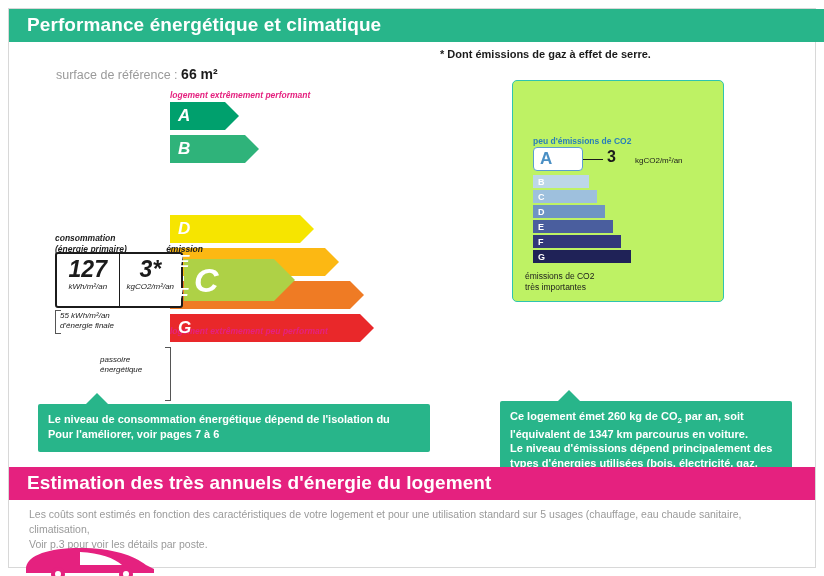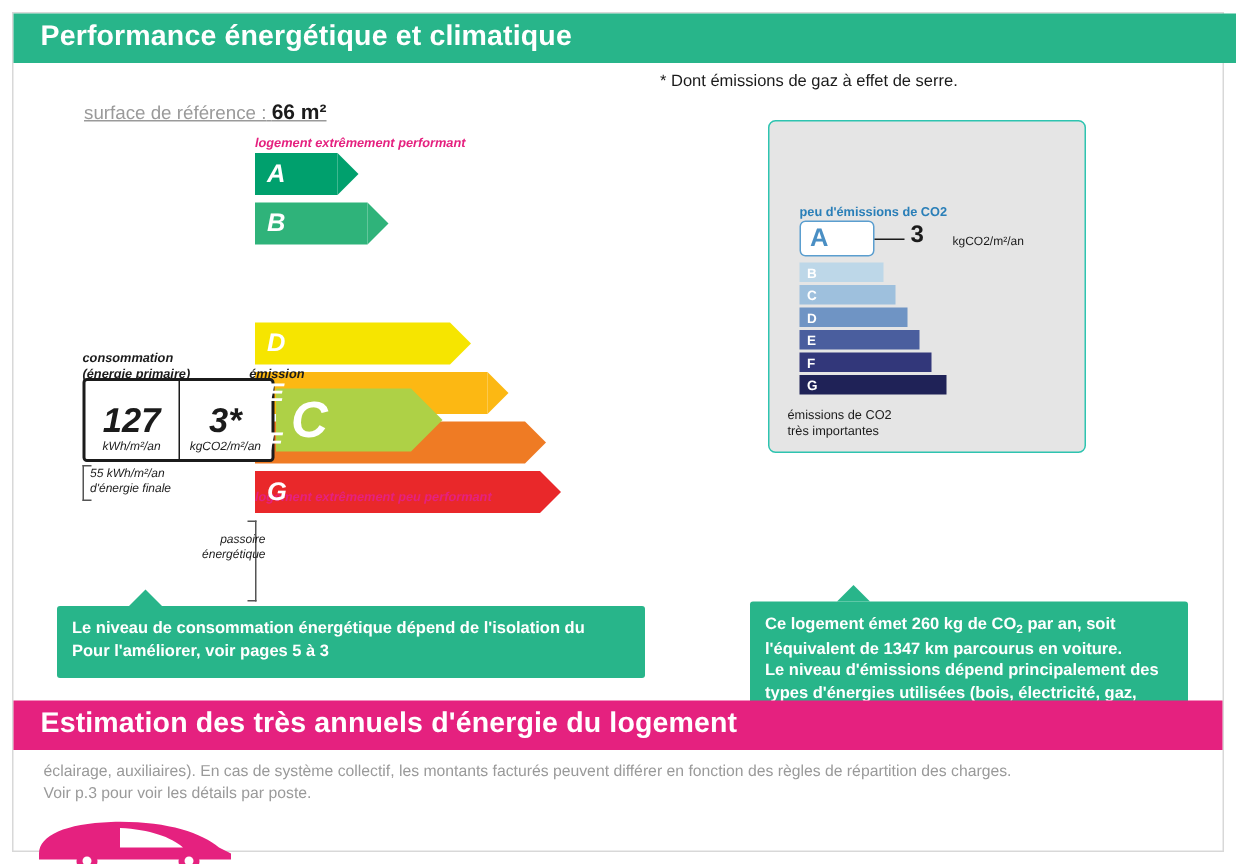--- a/index.html
+++ b/index.html
@@ -36,21 +36,20 @@
     height: 560px;
     border: 1px solid #d8d8d8;
     box-sizing: border-box;
   }
 
   
   .ref-surface {
     margin: 14px 0 0 28px;
     color: #9a9a9a;
     font-size: 12.5px;
-    text-decoration: underline;
   }
   .ref-surface .val {
     color: #1b1b1b;
     font-weight: bold;
     font-size: 14px;
   }
 
   
   .chart-area {
     position: relative;
@@ -144,21 +143,21 @@
     height: 56px;
     border: 2px solid #1b1b1b;
     border-radius: 3px;
     background: #ffffff;
     box-sizing: border-box;
     display: flex;
   }
   .cons-left, .cons-right {
     flex: 1;
     text-align: center;
-    padding-top: 14px;
+    padding-top: 3px;
     box-sizing: border-box;
   }
   .cons-left {
     border-right: 1px solid #1b1b1b;
   }
   .cons-num {
     font-size: 23px;
     font-weight: bold;
     color: #1b1b1b;
     line-height: 1.05;
@@ -198,57 +197,57 @@
     top: 220px;
     width: 5px;
     height: 22px;
     border-left: 1px solid #555;
     border-top: 1px solid #555;
     border-bottom: 1px solid #555;
   }
 
   .passoire {
     position: absolute;
-    left: 115px;
+    left: 100px;
     top: 265px;
     font-size: 8px;
     color: #1b1b1b;
     line-height: 1.3;
-    text-align: right;
+    text-align: left;
     width: 62px;
   }
   .passoire-bracket {
     position: absolute;
     left: 165px;
     top: 257px;
     width: 5px;
     height: 52px;
     border-right: 1px solid #555;
     border-top: 1px solid #555;
     border-bottom: 1px solid #555;
   }
 
   
   .co2-note {
     position: absolute;
     left: 440px;
     top: 48px;
     font-size: 11px;
-    font-weight: normal;
+    font-weight: bold;
     color: #1b1b1b;
   }
   .co2-panel {
     position: absolute;
     left: 512px;
     top: 80px;
     width: 210px;
     height: 220px;
     border: 1px solid #2ec4b0;
     border-radius: 5px;
-    background: #e5e5e5;
+    background: #bef264;
   }
   .co2-top-label {
     position: absolute;
     left: 20px;
     top: 55px;
     font-size: 8.5px;
     color: #2a7fb8;
     font-weight: bold;
   }
   .co2-bottom-label {
@@ -511,38 +510,38 @@
 
   <div class="co2-bottom-label">
     <div>émissions de CO2</div>
     <div>très importantes</div>
   </div>
 </div>
 
 <div class="callout" id="callout-left">
   <span class="tip"></span>
   <div>Le niveau de consommation énergétique dépend de l'isolation du</div>
-  <div>Pour l'améliorer, voir pages 5 à 3</div>
+  <div>Pour l'améliorer, voir pages 7 à 6</div>
 </div>
 
 <div class="callout" id="callout-right">
   <span class="tip"></span>
   <div>
     <span>Ce logement émet 260  kg de CO</span><sub>2</sub><span> par an, soit</span>
   </div>
   <div>l'équivalent de 1347 km parcourus en voiture.</div>
   <div>Le niveau d'émissions dépend principalement des</div>
   <div>types d'énergies utilisées (bois, électricité, gaz,</div>
   <div>fioul, etc.)</div>
 </div>
 
 <div class="cost-section">
   <div class="section-banner magenta">Estimation des très annuels d'énergie du logement</div>
   <div class="cost-text">
-    <div>éclairage, auxiliaires). En cas de système collectif, les montants facturés peuvent différer en fonction des règles de répartition des charges.</div>
+    <div>Les coûts sont estimés en fonction des caractéristiques de votre logement et pour une utilisation standard sur 5 usages (chauffage, eau chaude sanitaire, climatisation,</div>
     <div>Voir p.3 pour voir les détails par poste.</div>
   </div>
 
 </div>
 
 <div class="car-icon">
   <svg width="140" height="36" viewBox="0 0 140 36">
     <path d="M4 26 C4 14 22 6 52 5 C88 4 112 12 124 22 L132 26 L132 30 L4 30 Z" fill="#e5217f"></path>
     <circle cx="36" cy="31" r="7" fill="#e5217f"></circle>
     <circle cx="36" cy="31" r="3" fill="#ffffff"></circle>

